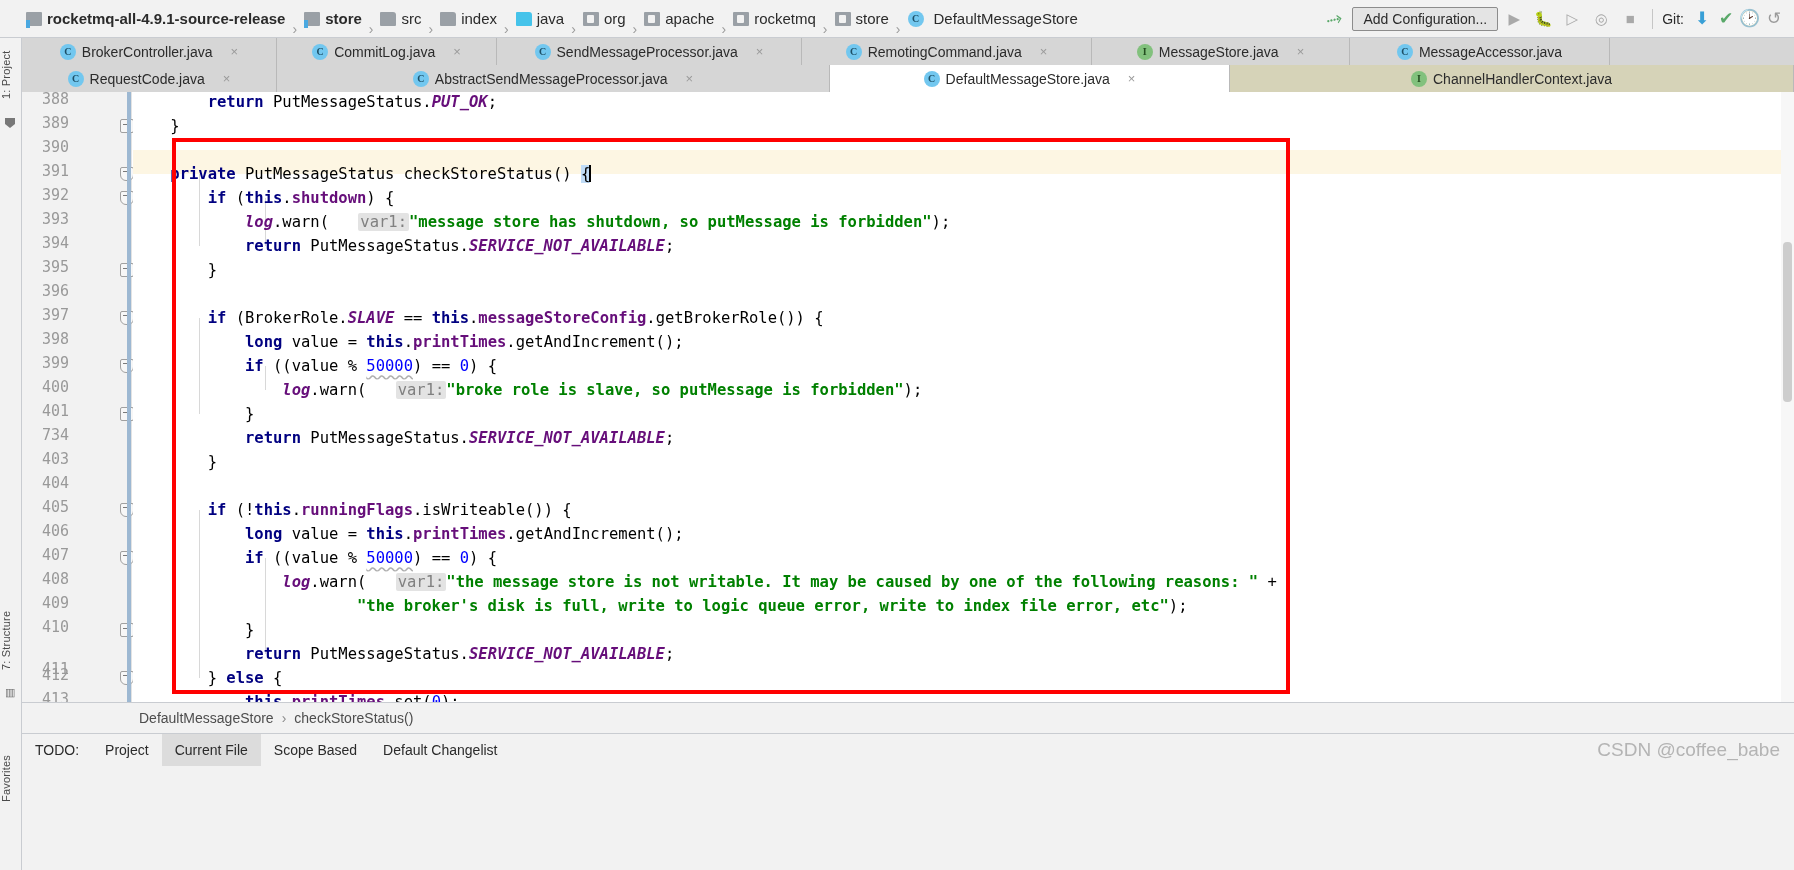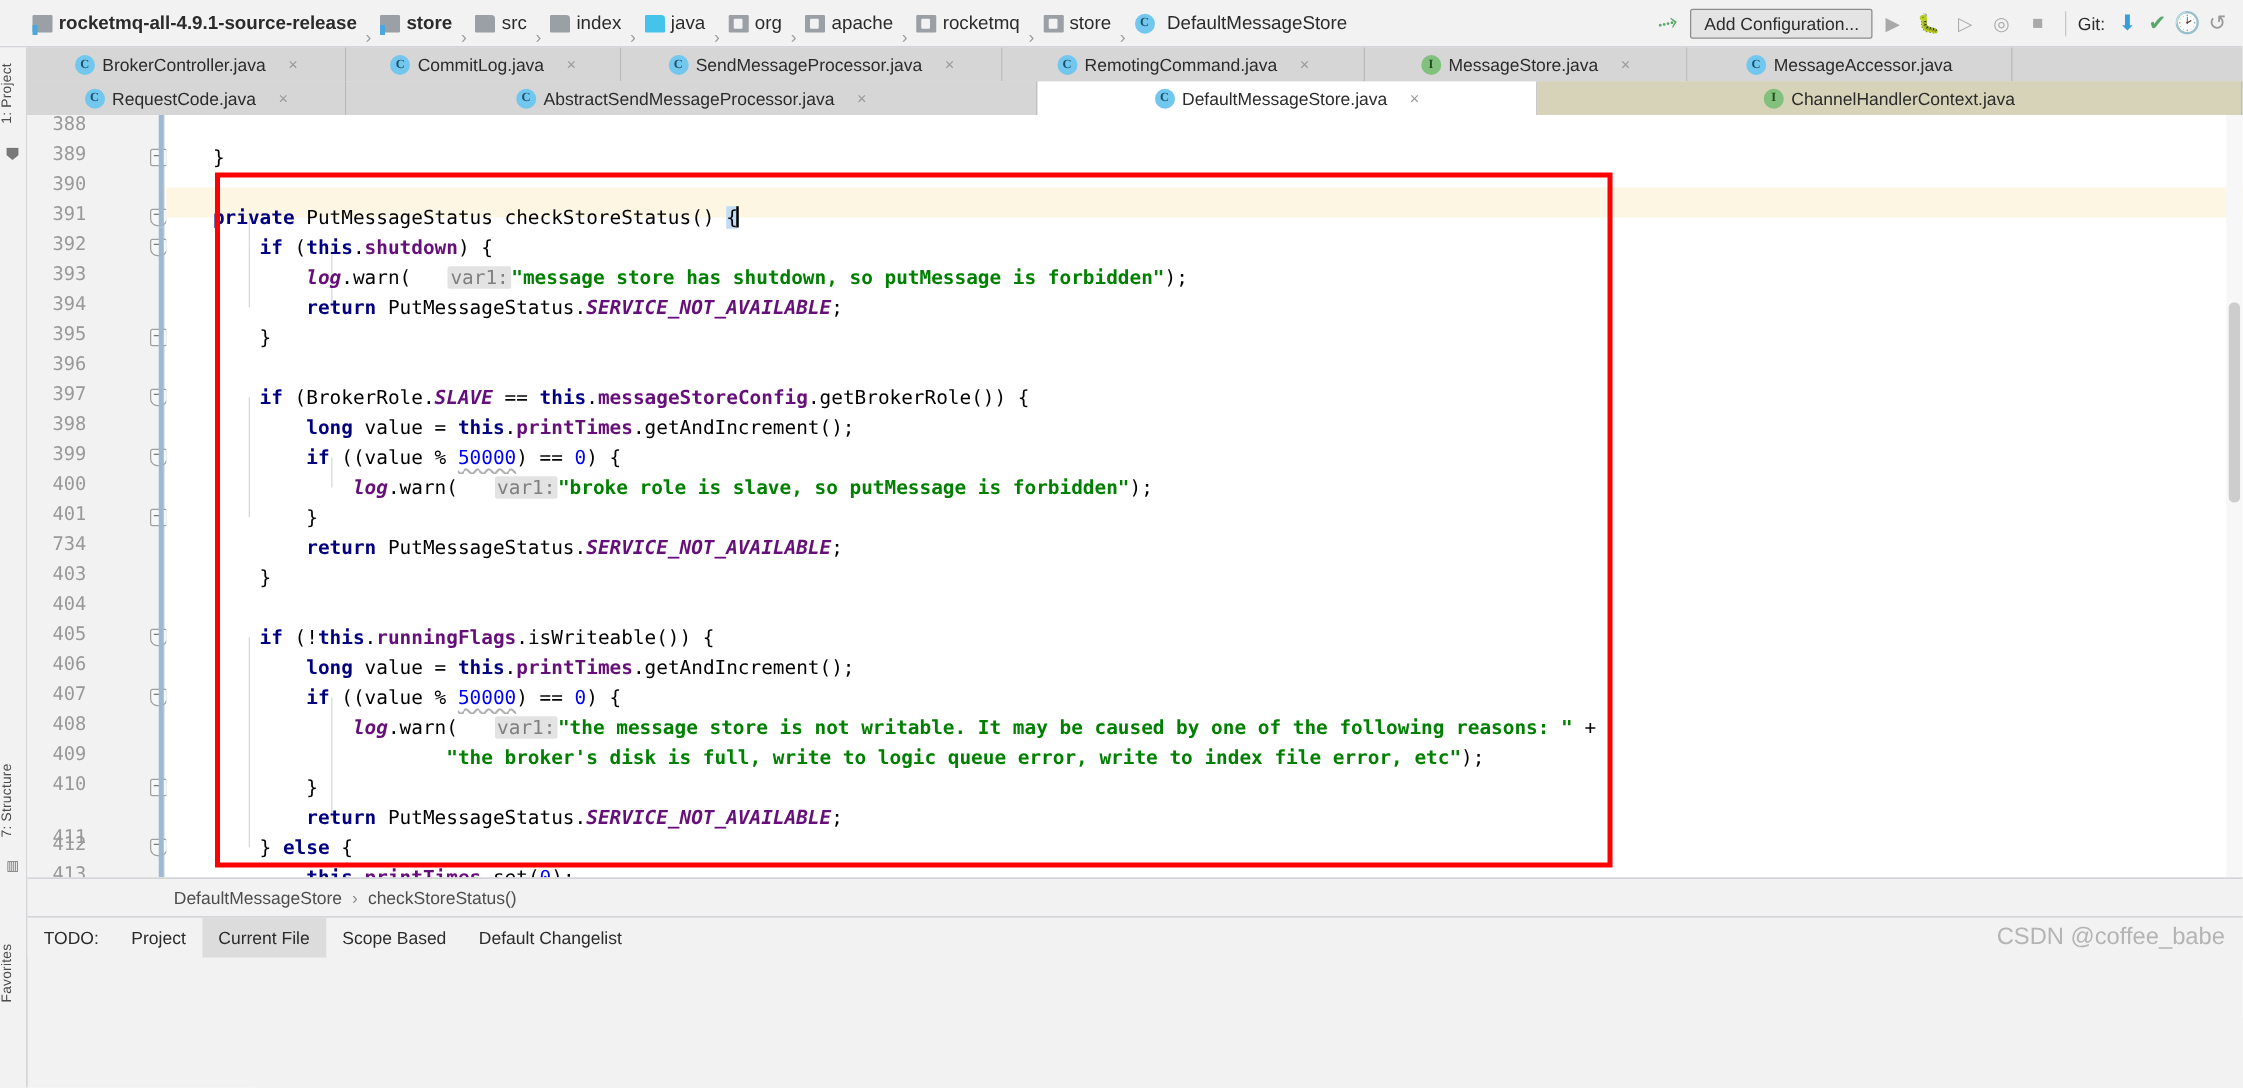--- a/index.html
+++ b/index.html
@@ -393,20 +393,21 @@
     <div class="caret-line-hl" style="top:58px"></div>
 
     <div class="indent-guide" style="left:66px;  top:82px;  height:24px"></div>
     <div class="indent-guide" style="left:66px;  top:106px; height:48px"></div>
     <div class="indent-guide" style="left:66px;  top:226px; height:96px"></div>
     <div class="indent-guide" style="left:66px;  top:418px; height:168px"></div>
     <div class="indent-guide" style="left:132px; top:106px; height:48px"></div>
     <div class="indent-guide" style="left:132px; top:274px; height:24px"></div>
     <div class="indent-guide" style="left:132px; top:466px; height:96px"></div>
 
+    <div class="code-line" style="top:-2px"><span class="plain">        </span><span class="kw">return</span><span class="plain"> PutMessageStatus.</span><span class="statc">PUT_OK</span><span class="plain">;</span></div>
     <div class="code-line" style="top:22px"><span class="plain">    }</span></div>
     <div class="code-line" style="top:46px"><span class="plain"> </span></div>
     <div class="code-line" style="top:70px"><span class="plain">    </span><span class="kw">private</span><span class="plain"> PutMessageStatus checkStoreStatus() </span><span class="selbrace">{</span><span class="caret"></span></div>
     <div class="code-line" style="top:94px"><span class="plain">        </span><span class="kw">if</span><span class="plain"> (</span><span class="kw">this</span><span class="plain">.</span><span class="fieldp">shutdown</span><span class="plain">) {</span></div>
     <div class="code-line" style="top:118px"><span class="plain">            </span><span class="fieldi">log</span><span class="plain">.warn( </span><span class="hintbg">var1:</span><span class="str">"message store has shutdown, so putMessage is forbidden"</span><span class="plain">);</span></div>
     <div class="code-line" style="top:142px"><span class="plain">            </span><span class="kw">return</span><span class="plain"> PutMessageStatus.</span><span class="statc">SERVICE_NOT_AVAILABLE</span><span class="plain">;</span></div>
     <div class="code-line" style="top:166px"><span class="plain">        }</span></div>
     <div class="code-line" style="top:190px"><span class="plain"> </span></div>
     <div class="code-line" style="top:214px"><span class="plain">        </span><span class="kw">if</span><span class="plain"> (BrokerRole.</span><span class="statc">SLAVE</span><span class="plain"> == </span><span class="kw">this</span><span class="plain">.</span><span class="fieldp">messageStoreConfig</span><span class="plain">.getBrokerRole()) {</span></div>
     <div class="code-line" style="top:238px"><span class="plain">            </span><span class="kw">long</span><span class="plain"> value = </span><span class="kw">this</span><span class="plain">.</span><span class="fieldp">printTimes</span><span class="plain">.getAndIncrement();</span></div>

